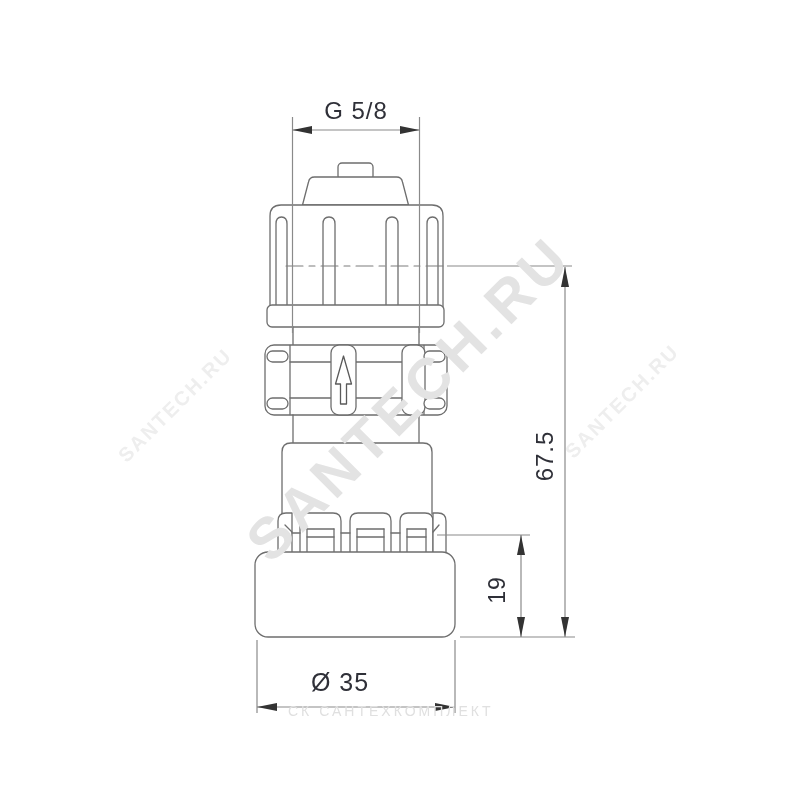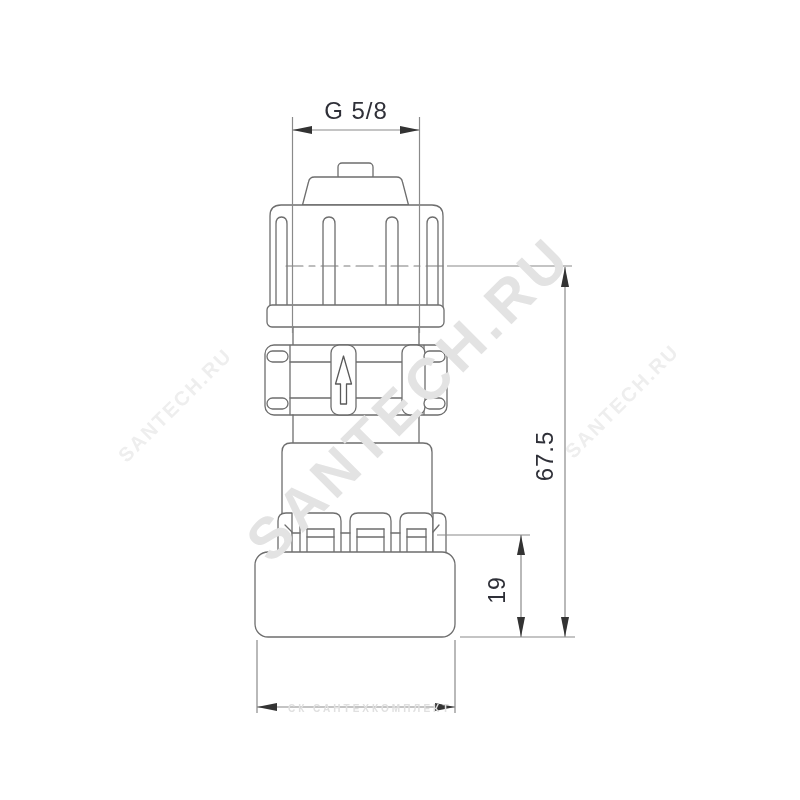--- a/index.html
+++ b/index.html
@@ -46,21 +46,21 @@
     width:200px;height:26px;
     font-size:20px;letter-spacing:2px;
     color:#eeeeee;
     display:flex;align-items:center;justify-content:center;
   }
   .wm-left{left:75px;top:392px;}
   .wm-right{left:522px;top:388px;}
   .wm-bottom{
     position:absolute;
     left:288px;top:703px;
-    font-size:10px;font-weight:700;
+    font-size:14px;font-weight:400;
     letter-spacing:3px;
     color:#e0e0e0;
     white-space:nowrap;
     user-select:none;pointer-events:none;
   }
 </style>
 </head>
 <body>
 
 <div class="canvas">
@@ -185,20 +185,21 @@
       </g>
     </g>
   </svg>
 
   <div class="dim-label" style="left:306px;top:97px;width:100px;text-align:center;">G 5/8</div>
 
   <div class="dim-label vertical" style="left:505px;top:442px;width:80px;height:28px;">67.5</div>
 
   <div class="dim-label vertical" style="left:467px;top:577px;width:60px;height:26px;font-size:23px;">19</div>
 
+  <div class="dim-label" style="left:290px;top:668px;width:100px;font-size:25px;">Ø 35</div>
 
   <div class="watermark wm-large">SANTECH.RU</div>
 
   <div class="watermark wm-small wm-left">SANTECH.RU</div>
 
   <div class="watermark wm-small wm-right">SANTECH.RU</div>
 
   <div class="wm-bottom">СК САНТЕХКОМПЛЕКТ</div>
 
 </div>

